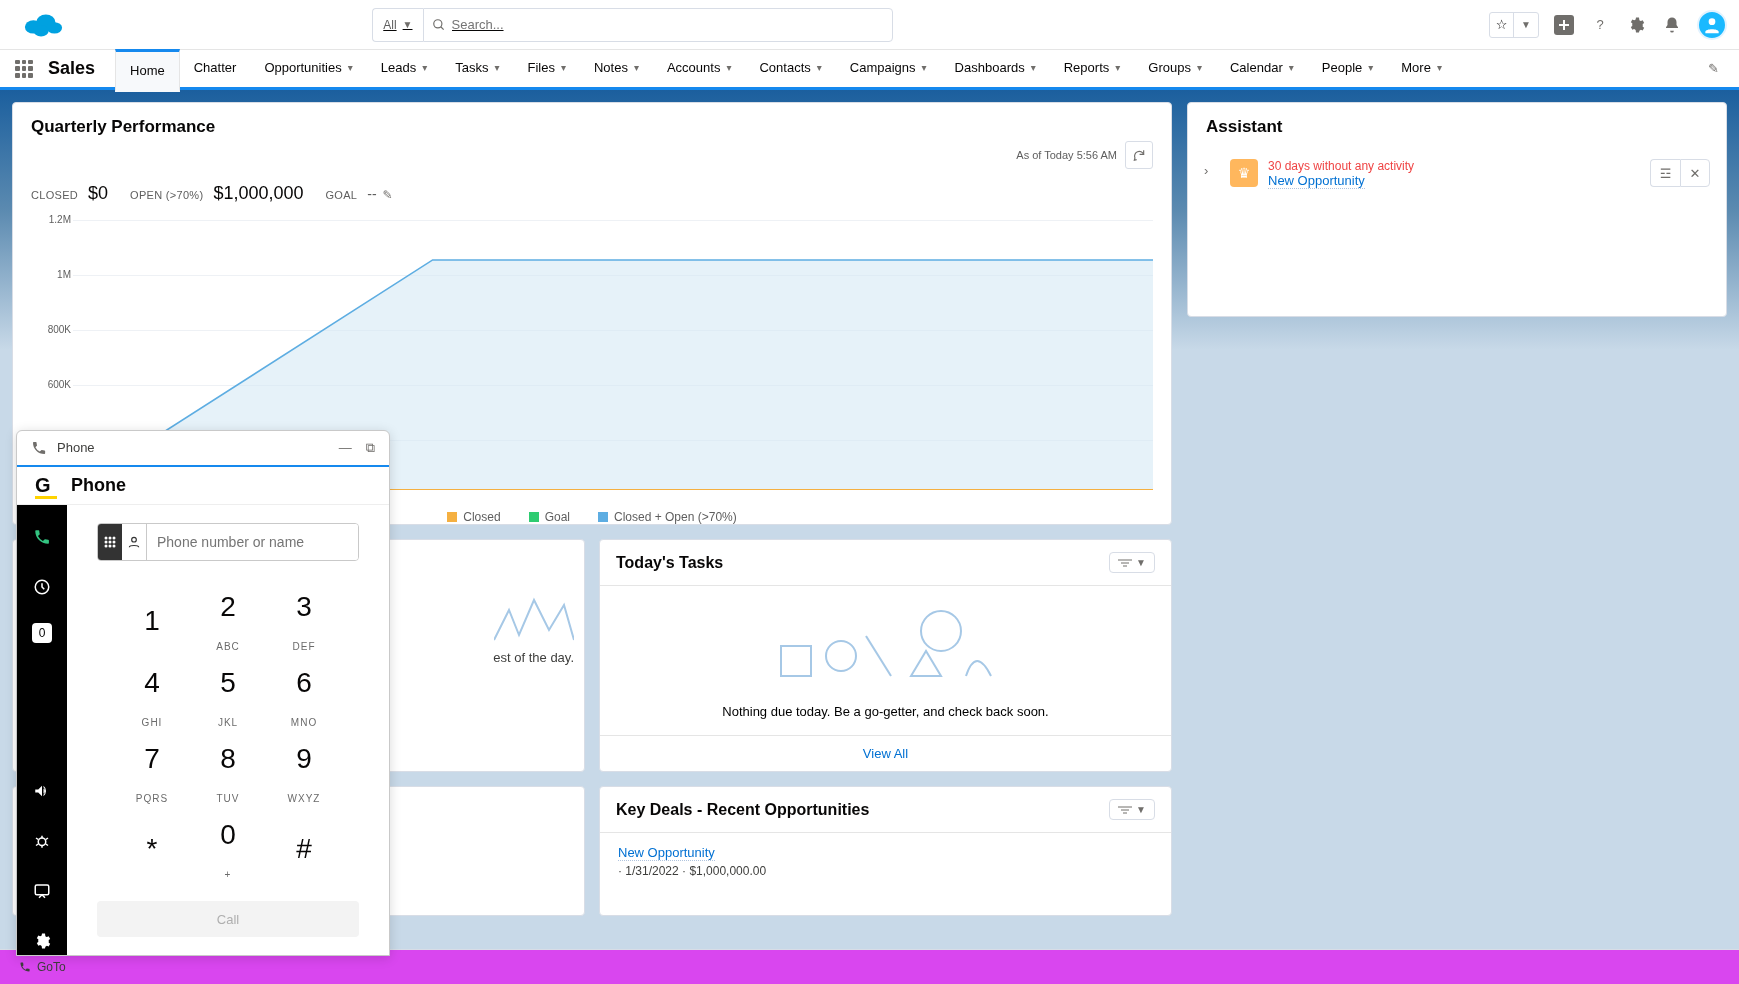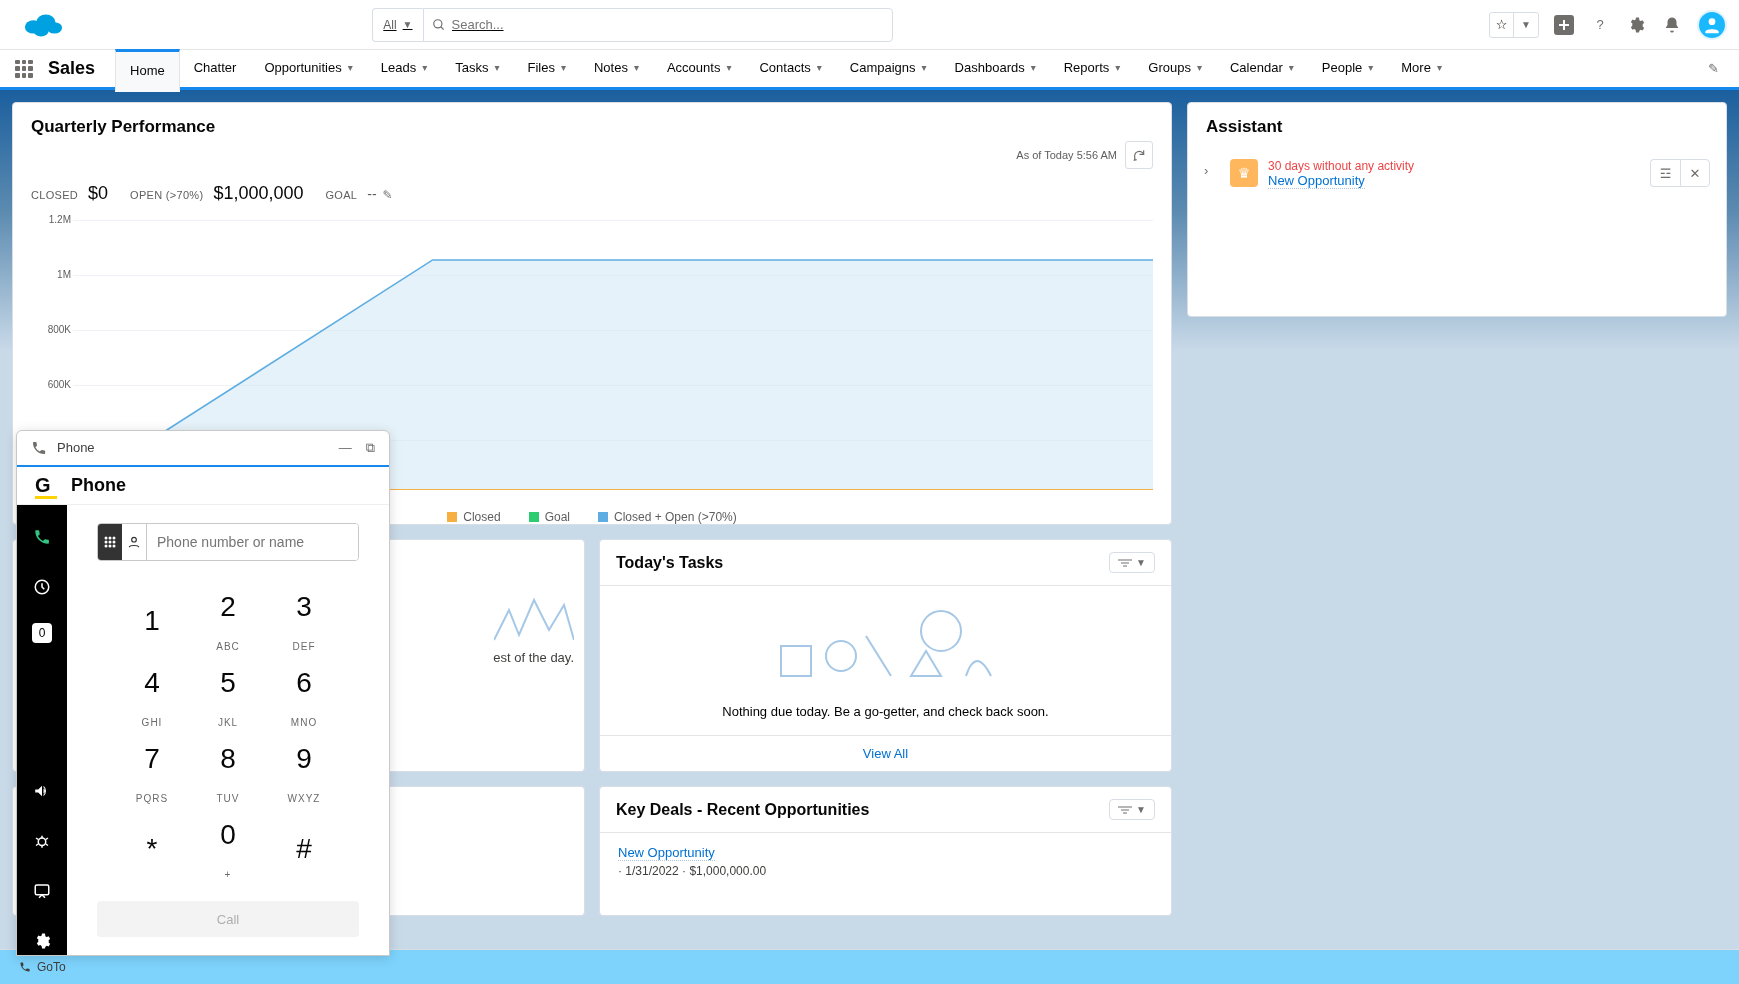--- a/index.html
+++ b/index.html
@@ -96,21 +96,21 @@
   .dial-mode { display: flex; border-right: 1px solid #c9c9c9; }
   .dial-mode > div { width: 24px; height: 36px; display: flex; align-items: center; justify-content: center; font-size: 14px; }
   .dial-mode > div:first-child { background: #333; color: #fff; }
   .dial-input-row input { border: none; outline: none; flex: 1; padding: 0 10px; font-size: 14px; height: 100%; }
   .keypad { margin-top: 24px; display: grid; grid-template-columns: repeat(3, 72px); grid-auto-rows: 72px; gap: 4px; }
   .key { display: flex; flex-direction: column; align-items: center; justify-content: center; cursor: pointer; border-radius: 4px; }
   .key .num { font-size: 28px; font-weight: 300; }
   .key .let { font-size: 10px; color: #6b6b6b; letter-spacing: 1px; margin-top: 18px; }
   .call-btn { margin-top: 16px; width: 262px; height: 36px; background: #f3f3f3; display: flex; align-items: center; justify-content: center; color: #afafaf; border-radius: 4px; }
   
-  .util-bar { position: absolute; bottom: 0; left: 0; right: 0; height: 24px; background: #7dd3fc; border-top: 1px solid #d8dde6; display: flex; align-items: center; padding: 17px 10px; }
+  .util-bar { position: absolute; bottom: 0; left: 0; right: 0; height: 24px; background: #d946ef; border-top: 1px solid #d8dde6; display: flex; align-items: center; padding: 17px 10px; }
   .util-item { display: flex; align-items: center; gap: 6px; font-size: 12px; color: #3e3e3c; padding: 4px 8px; border: 1px solid transparent; }
   a { text-decoration: none; }
 </style>
 </head>
 <body>
 
 <div class="global-header">
   <svg class="sf-logo" viewBox="0 0 44 30">
       <ellipse cx="12" cy="17" rx="9" ry="7" fill="#00a1e0"></ellipse>
       <ellipse cx="25" cy="12" rx="10" ry="8" fill="#00a1e0"></ellipse>

